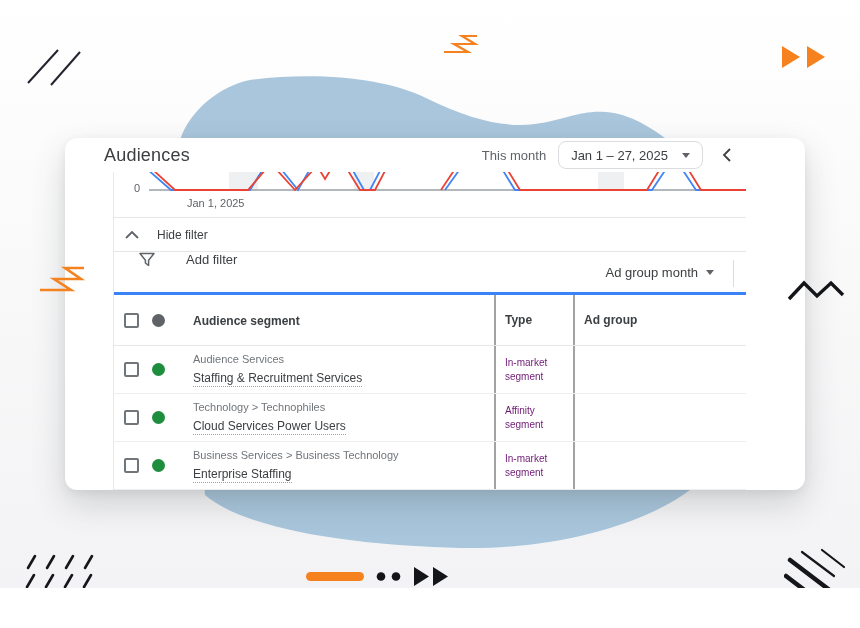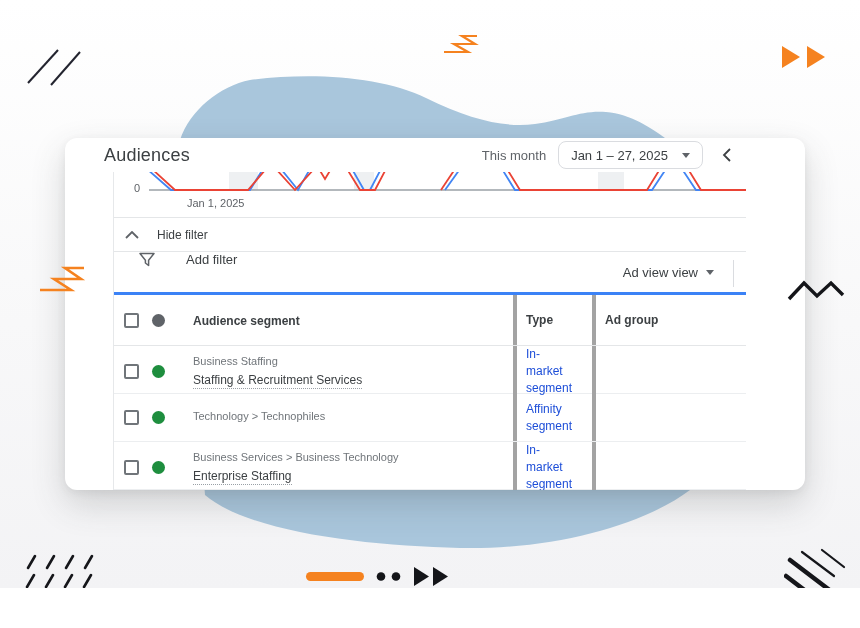--- a/index.html
+++ b/index.html
@@ -54,26 +54,26 @@
   .t-body-row { height:48px; border-bottom:1px solid #eceef0; }
   .cell-check { padding-left:10px; }
   .checkbox { width:15px; height:15px; border:2px solid #70757a; border-radius:2px;
               background:#fff; display:block; cursor:pointer; }
   .cell-dot { padding-left:4px; }
   .dot { width:13px; height:13px; border-radius:50%; display:block; }
   .dot-gray { background:#5f6368; }
   .dot-green { background:#1e8e3e; }
   .col-head { font-size:12px; font-weight:700; color:#3c4043;text-align:right; }
   .cell-type, .cell-adgroup { align-self:stretch; display:flex; align-items:center;
-              border-left:4px solid #a3a3a3; padding-left:9px; padding-right:8px;margin-left:19px; }
+              border-left:2px solid #a3a3a3; padding-left:9px; padding-right:8px; }
   .cell-type .col-head, .cell-adgroup .col-head { font-weight:700; }
   .seg-path { font-size:11px; color:#70757a; margin-bottom:3px; }
   .seg-name { font-size:12px; color:#3c4043; display:inline;
               border-bottom:1px dotted #9aa0a6; padding-bottom:1px; cursor:pointer; }
-  .type-text { font-size:12px; color:#1d4ed8; line-height:1.4; }
+  .type-text { font-size:10px; color:#701a75; line-height:1.4; }
 </style>
 </head>
 <body>
 
 <div class="stage">
 
   <svg class="blob" width="540" height="490" viewBox="0 0 540 490">
     <path d="M 90,10 C 150,2 222,6 266,28 C 311,50 345,58 375,54 C 405,50 420,40 446,42
              C 471,44 491,58 505,68 L 530,420 C 482,456 392,480 300,478 C 205,476 88,462 45,425
              L 20,70 C 30,40 60,16 90,10 Z" fill="#a9c6dc"></path>
@@ -190,21 +190,21 @@
         </svg>
         <span class="lbl">Hide filter</span>
       </div>
 
       <div class="filter-row">
         <svg width="16" height="15">
           <path d="M1,1.5 H15 L9.6,8.2 V13.5 L6.4,11 V8.2 Z" fill="none" stroke="#5f6368" stroke-width="1.5" stroke-linejoin="round"></path>
         </svg>
         <span class="add-filter-lbl">Add filter</span>
         <span class="view-selector">
-          <span>Ad view view</span>
+          <span>Ad group month</span>
           <span class="caret-down"></span>
         </span>
         <span class="end-divider"></span>
       </div>
 
       <div class="t-row t-head">
         <div class="cell-check">
             <span class="checkbox"></span>
           </div>
         <div class="cell-dot">
@@ -220,40 +220,41 @@
       </div>
 
       <div class="t-row t-body-row">
         <div class="cell-check">
             <span class="checkbox"></span>
           </div>
         <div class="cell-dot">
             <span class="dot dot-green"></span>
           </div>
         <div>
-          <div class="seg-path">Business Staffing</div>
+          <div class="seg-path">Audience Services</div>
           <span class="seg-name">Staffing &amp; Recruitment Services</span>
         </div>
         <div class="cell-type">
             <span class="type-text">In-market segment</span>
           </div>
         <div class="cell-adgroup">
             <span class="type-text"></span>
           </div>
       </div>
 
       <div class="t-row t-body-row">
         <div class="cell-check">
             <span class="checkbox"></span>
           </div>
         <div class="cell-dot">
             <span class="dot dot-green"></span>
           </div>
         <div>
           <div class="seg-path">Technology &gt; Technophiles</div>
+          <span class="seg-name">Cloud Services Power Users</span>
         </div>
         <div class="cell-type">
             <span class="type-text">Affinity segment</span>
           </div>
         <div class="cell-adgroup">
             <span class="type-text"></span>
           </div>
       </div>
 
       <div class="t-row t-body-row">

